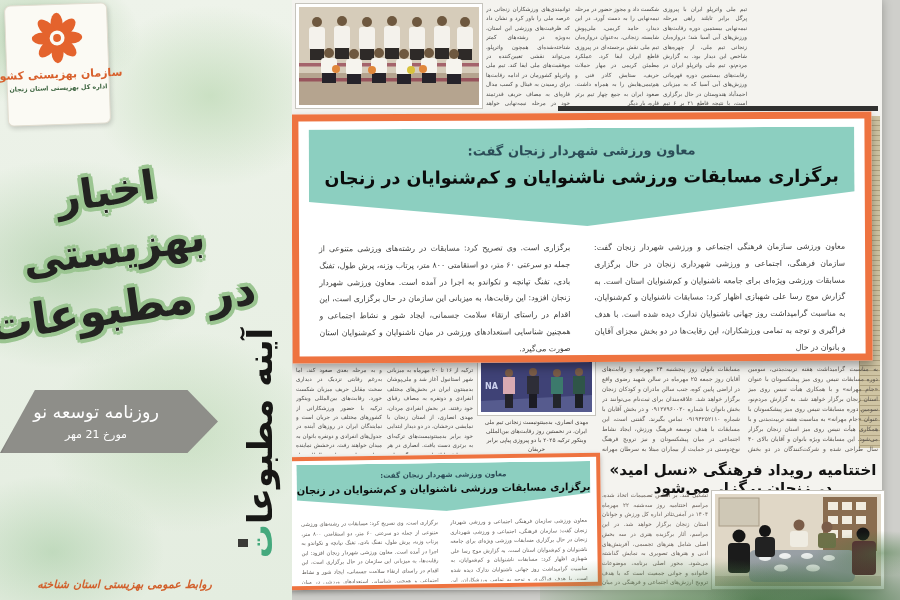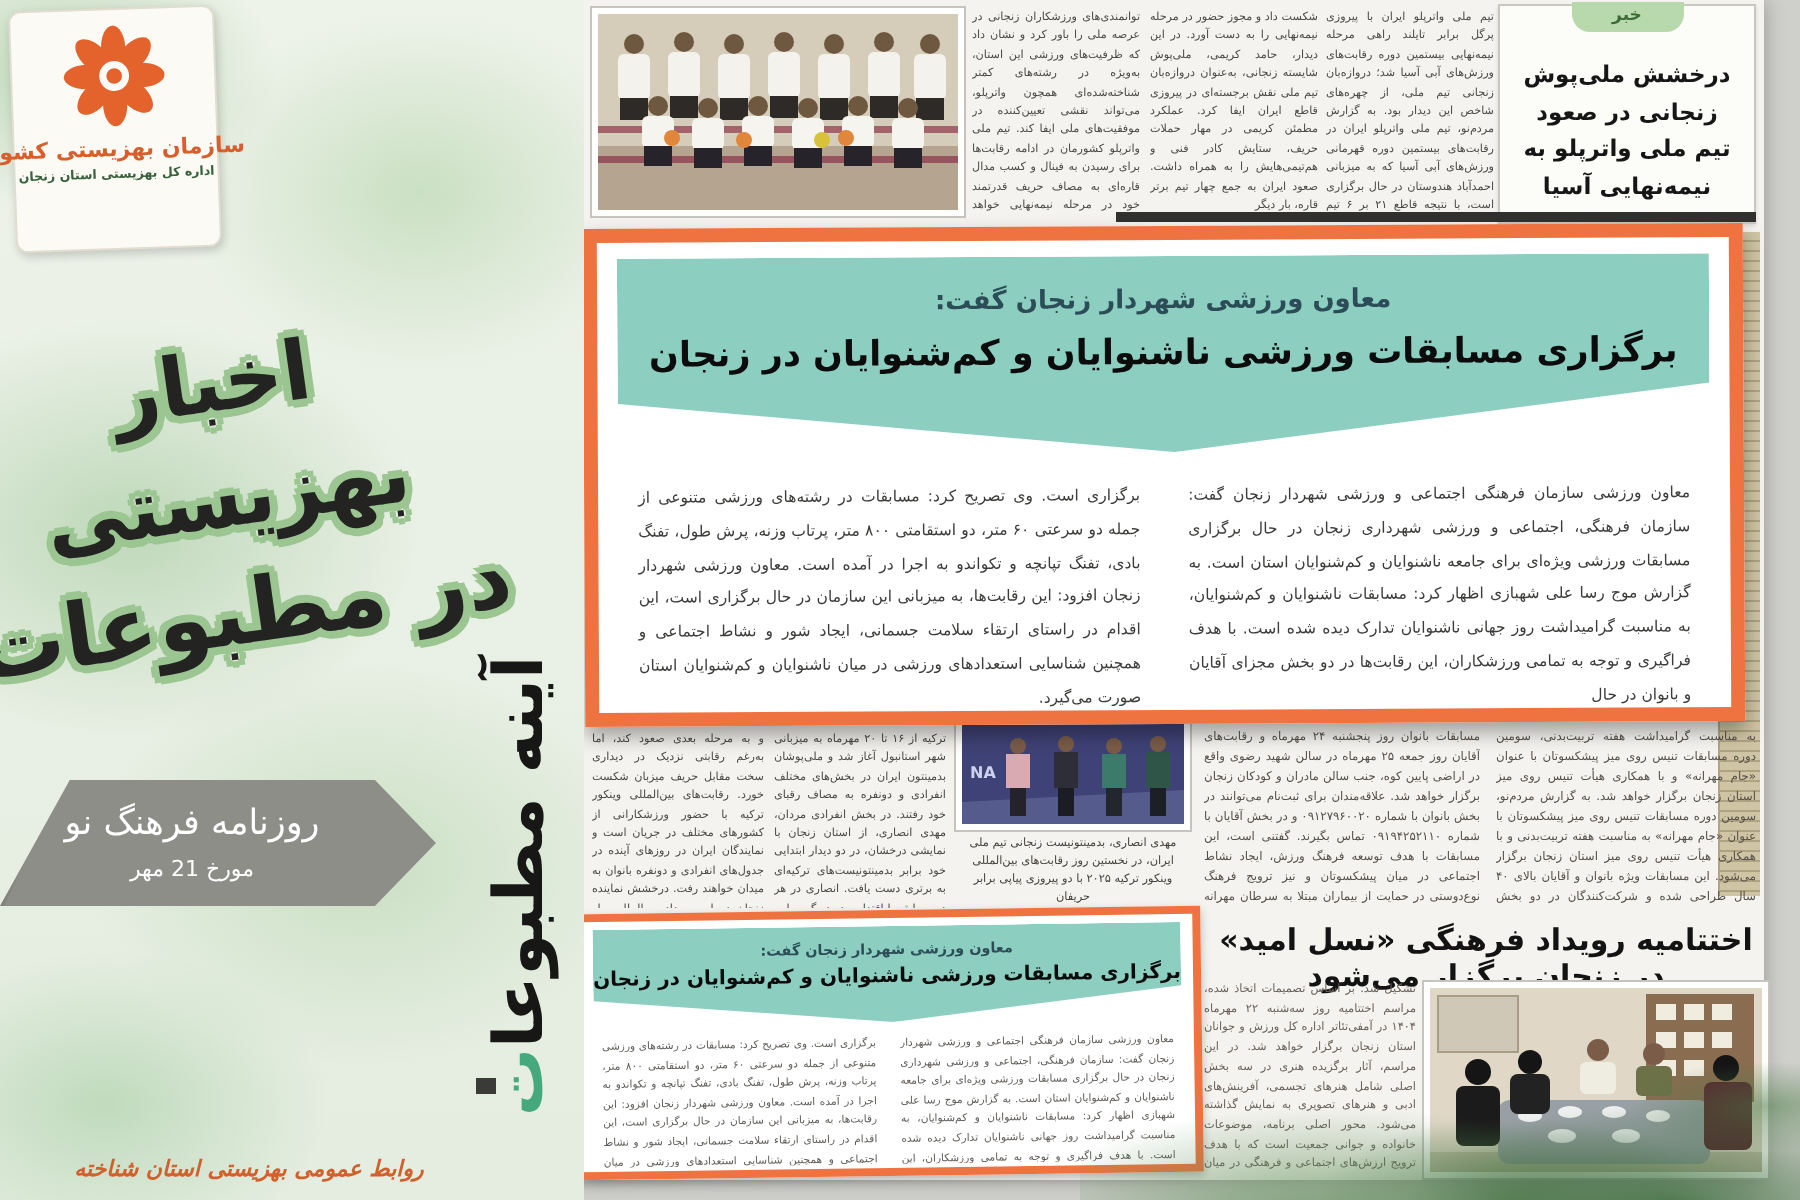--- a/index.html
+++ b/index.html
@@ -193,24 +193,20 @@
               <rect x="-7" y="67" width="14" height="10" fill="#26232a"></rect>
             </g>
         </g>
       </svg>
     </div>
 
     <div class="news-col col-top" style="left:196px">توانمندی‌های ورزشکاران زنجانی در عرصه ملی را باور کرد و نشان داد که ظرفیت‌های ورزشی این استان، به‌ویژه در رشته‌های کمتر شناخته‌شده‌ای همچون واترپلو، می‌تواند نقشی تعیین‌کننده در موفقیت‌های ملی ایفا کند. تیم ملی واترپلو کشورمان در ادامه رقابت‌ها برای رسیدن به فینال و کسب مدال قاره‌ای به مصاف حریف قدرتمند خود در مرحله نیمه‌نهایی خواهد رفت.</div>
     <div class="news-col col-top" style="left:285px">شکست داد و مجوز حضور در مرحله نیمه‌نهایی را به دست آورد. در این دیدار، حامد کریمی، ملی‌پوش شایسته زنجانی، به‌عنوان دروازه‌بان تیم ملی نقش برجسته‌ای در پیروزی قاطع ایران ایفا کرد. عملکرد مطمئن کریمی در مهار حملات حریف، ستایش کادر فنی و هم‌تیمی‌هایش را به همراه داشت. صعود ایران به جمع چهار تیم برتر قاره، بار دیگر</div>
     <div class="news-col col-top" style="left:373px">تیم ملی واترپلو ایران با پیروزی پرگل برابر تایلند راهی مرحله نیمه‌نهایی بیستمین دوره رقابت‌های ورزش‌های آبی آسیا شد؛ دروازه‌بان زنجانی تیم ملی، از چهره‌های شاخص این دیدار بود. به گزارش مردم‌نو، تیم ملی واترپلو ایران در رقابت‌های بیستمین دوره قهرمانی ورزش‌های آبی آسیا که به میزبانی احمدآباد هندوستان در حال برگزاری است، با نتیجه قاطع ۲۱ بر ۶ تیم تایلند را</div>
 
-    <div id="khabar-box">
-      <div id="khabar-tab">خبر</div>
-      <div id="khabar-headline">درخشش ملی‌پوش زنجانی در صعود تیم ملی واترپلو به نیمه‌نهایی آسیا</div>
-    </div>
 
     <div class="rule-dark"></div>
     <div class="tan-strip"></div>
 
     <div id="callout">
       <div class="teal-band">
         <div class="kicker">معاون ورزشی شهردار زنجان گفت:</div>
         <div class="headline">برگزاری مسابقات ورزشی ناشنوایان و کم‌شنوایان در زنجان</div>
       </div>
       <div class="body">
@@ -336,21 +332,21 @@
       <div id="logo-org">سازمان بهزیستی کشور</div>
       <div id="logo-dept">اداره کل بهزیستی استان زنجان</div>
     </div>
 
     <div id="main-title">
       <div class="l1">اخبار بهزیستی</div>
       <div class="l2">در مطبوعات</div>
     </div>
 
     <div id="ribbon">
-      <div class="r1">روزنامه فرهنگ نو</div>
+      <div class="r1">روزنامه توسعه نو</div>
       <div class="r2">مورخ 21 مهر</div>
     </div>
 
     <div id="footer-cap-square"></div>
     <div id="footer-caption">روابط عمومی بهزیستی استان شناخته</div>
   </div>
 
   <div id="press-mirror"><span>آینه مطبوعا</span><span class="green">ت</span></div>
 
   <div id="green-foot"></div>

